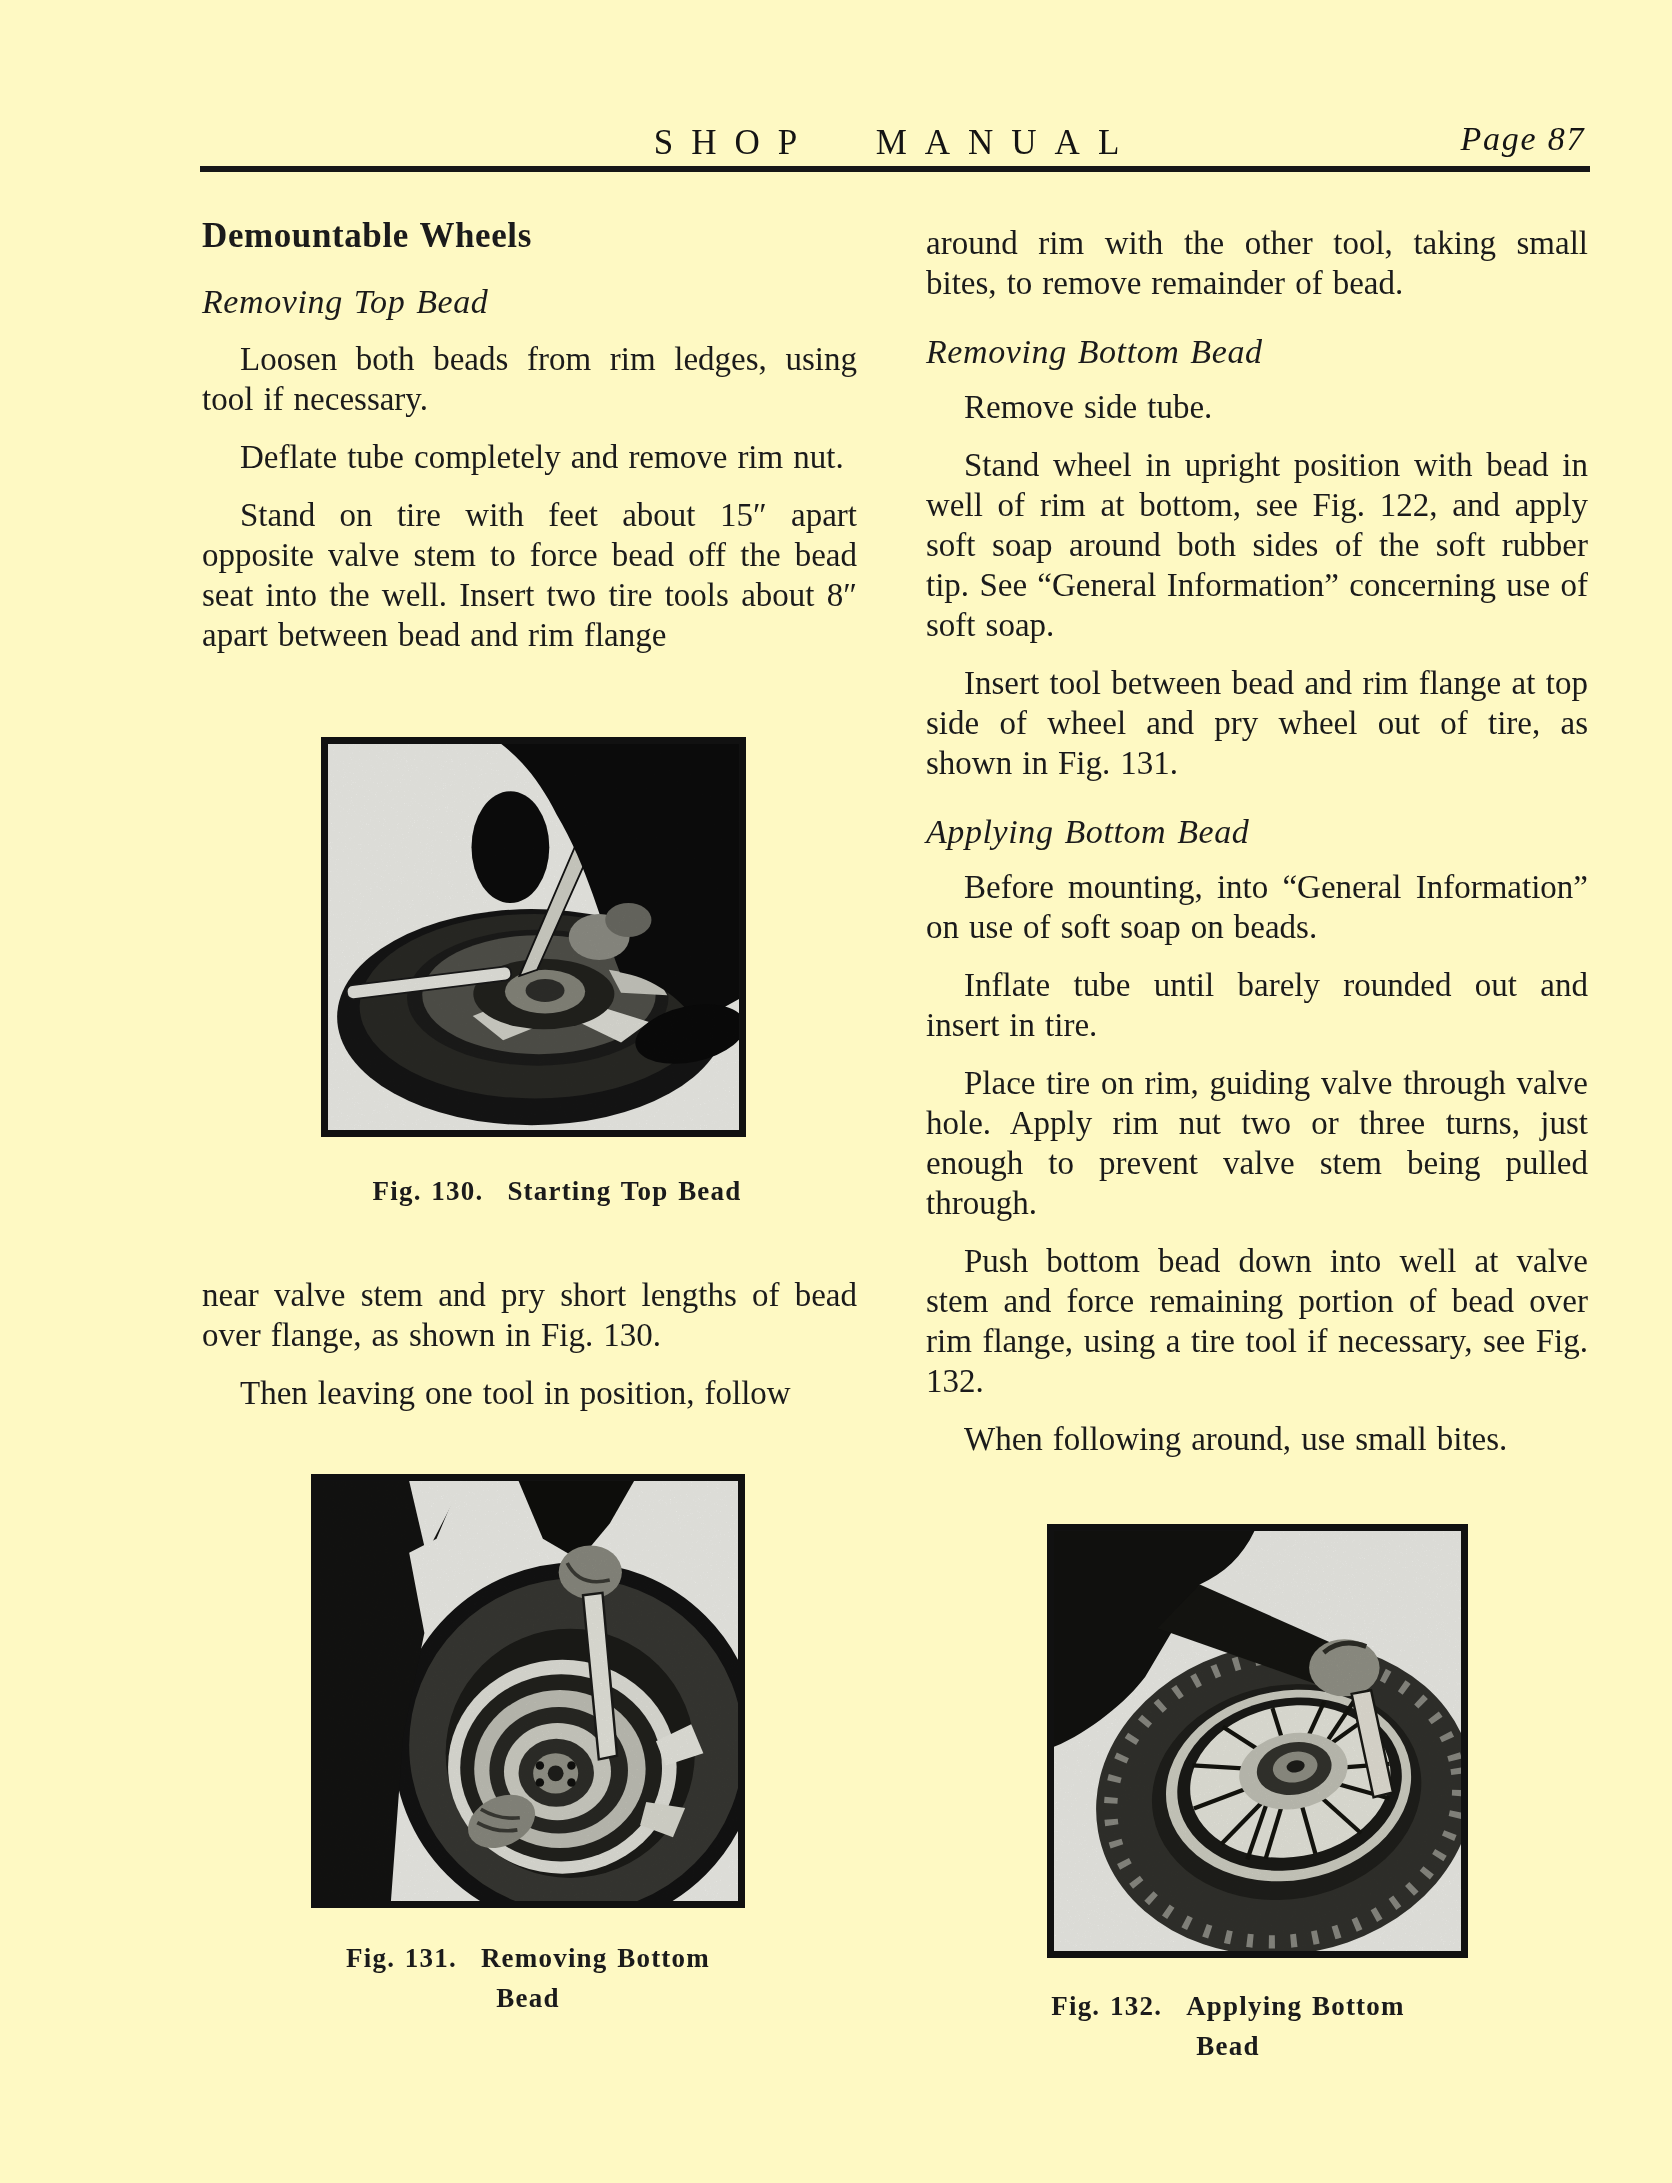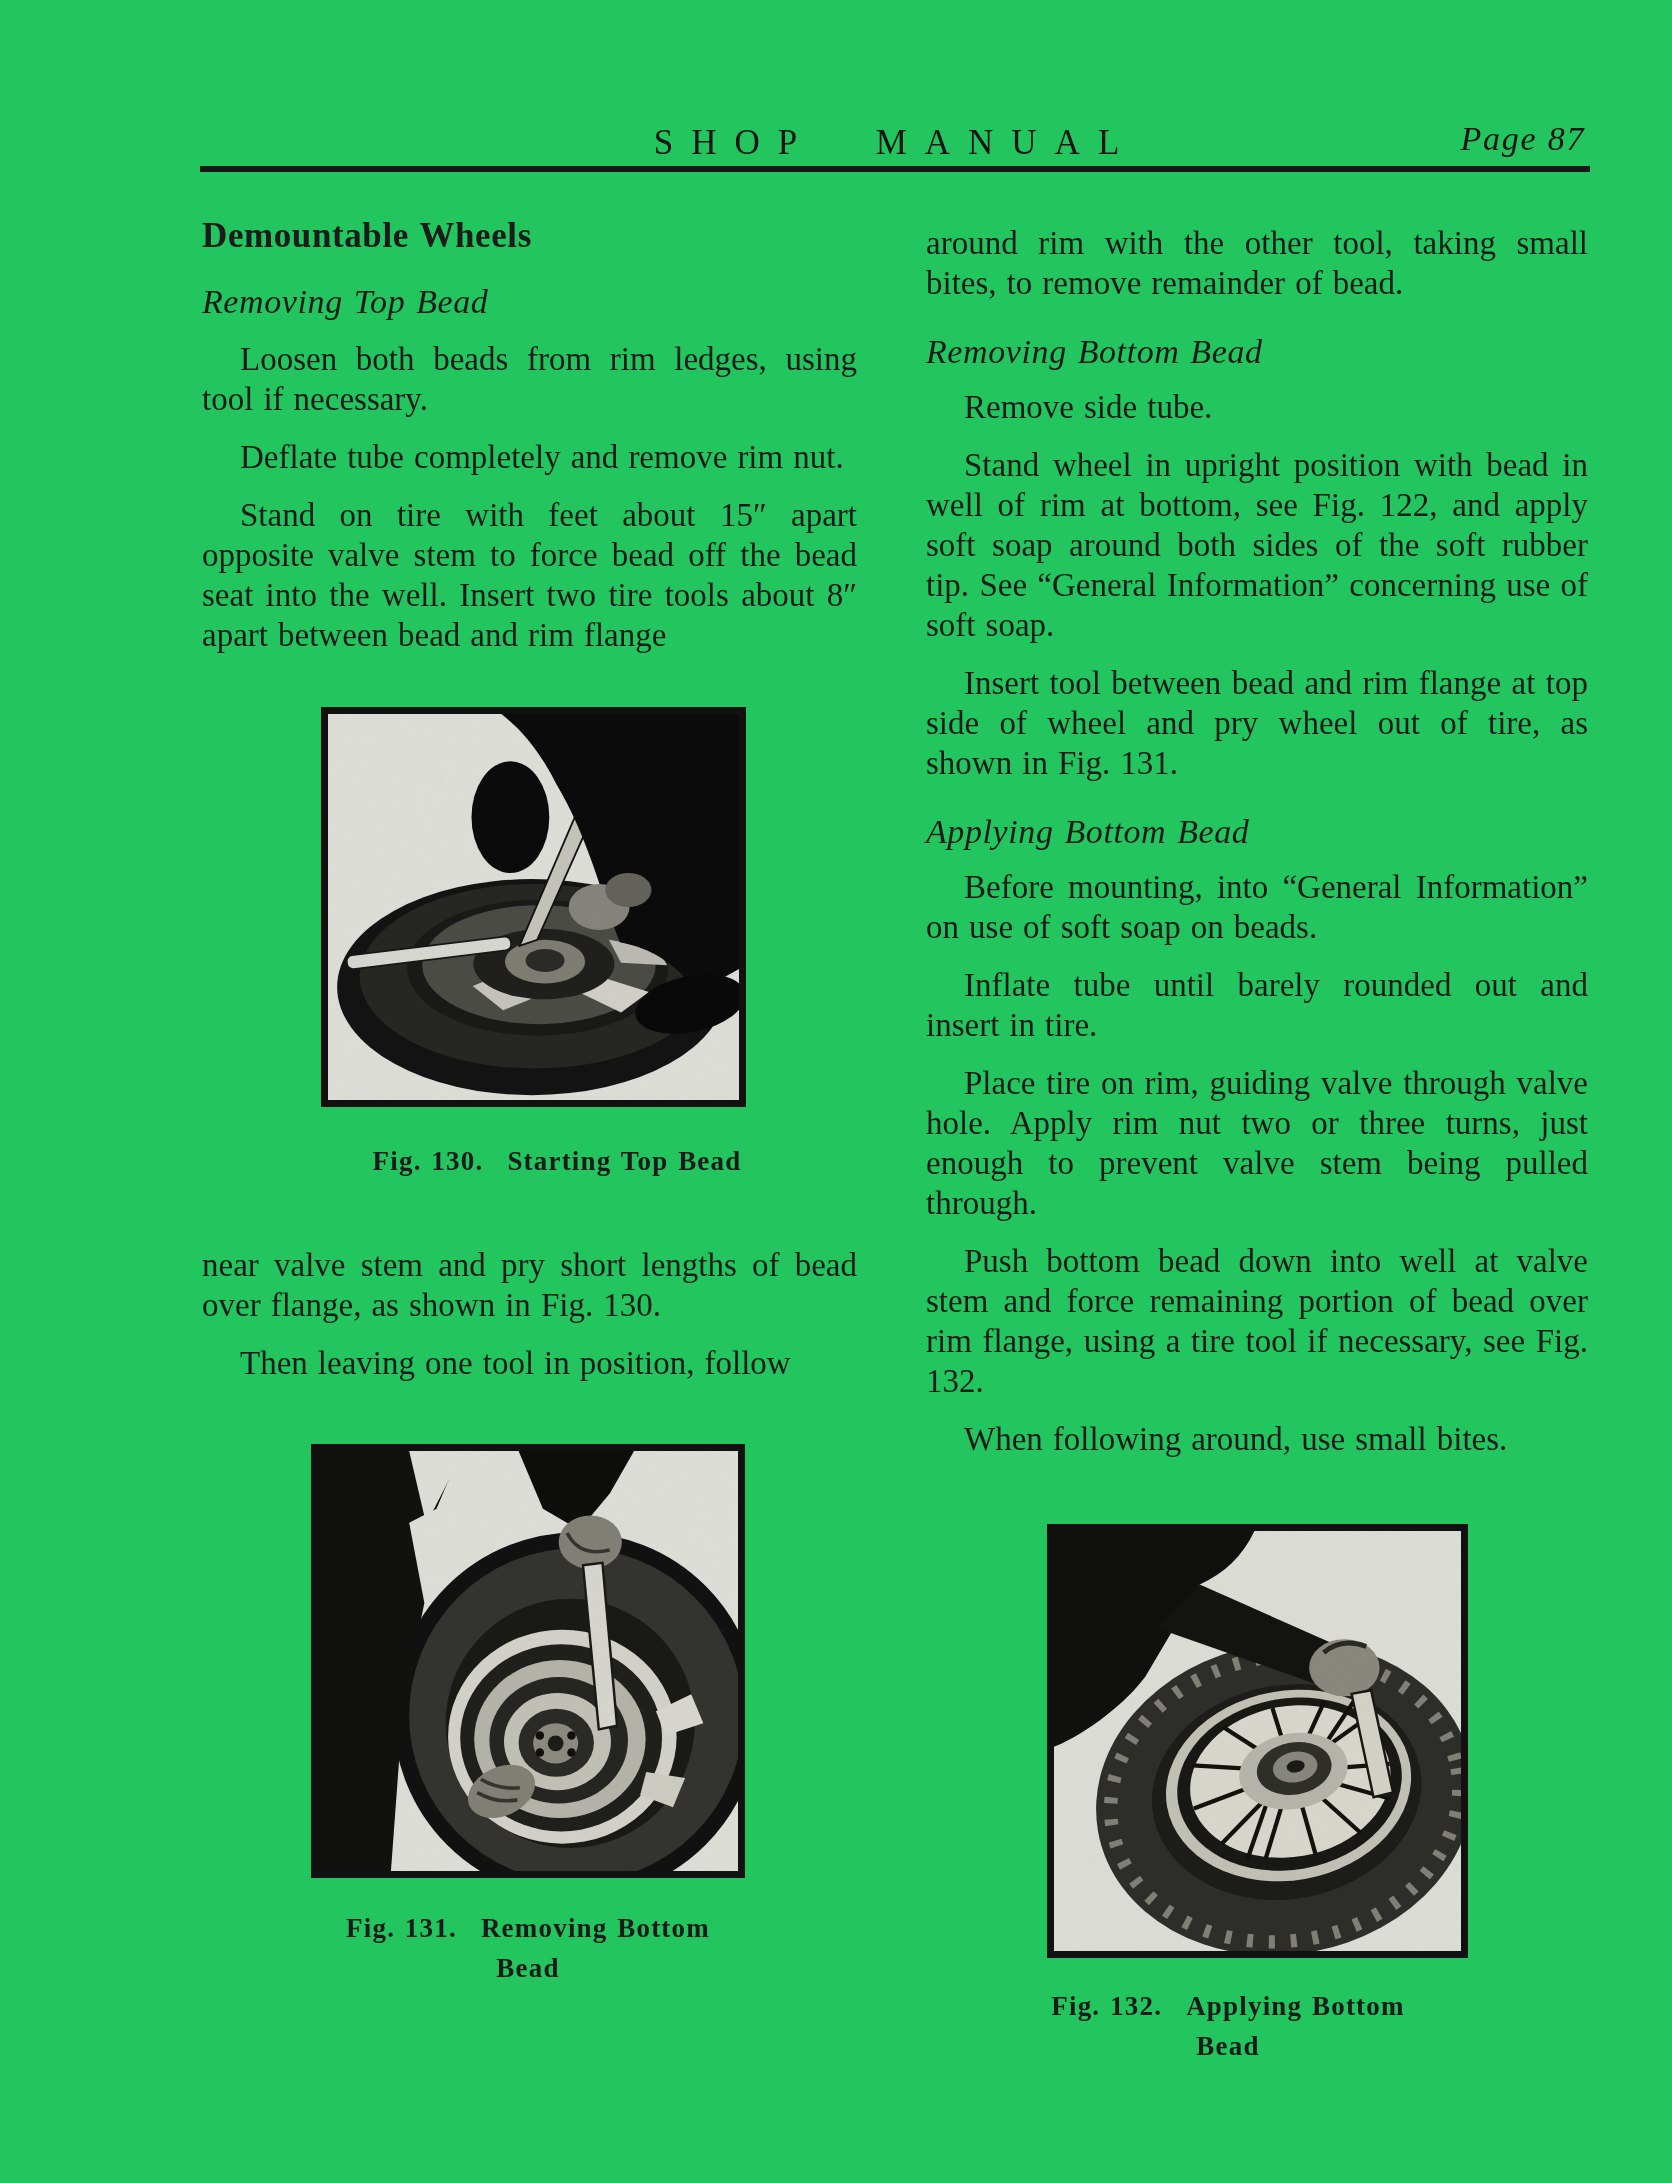--- a/index.html
+++ b/index.html
@@ -1,20 +1,20 @@
 <!DOCTYPE html>
 <html style="font-size:9.7px"><head>
 <meta charset="utf-8">
 <style>
   html, body { margin:0; padding:0; background:#d8d8d4; }
   .page {
     position:relative;
     width:1672px; height:2183px;
     margin:0 auto;
-    background:#22c55e;
+    background:#fef9c3;
     font-family:"Liberation Serif", serif;
     color:#1b1b1b;
     overflow:hidden;
   }
   
   .header { position:absolute; left:202px; width:1387px; top:119px; height:45px; }
   .header-title {
     position:absolute; left:0; right:0; top:3.6px;
     text-align:center;
     font-size:35px; letter-spacing:18px; word-spacing:35px;
@@ -55,21 +55,21 @@
 
   
   figure { margin:0; padding:0; }
   .photo {
     box-sizing:border-box;
     border:7.3px solid #111;
     background:#f6f6f1;
   }
   .photo svg { display:block; width:100%; height:100%; }
 
-  .fig130 { margin:52px 0 64px 119px; width:472px; }
+  .fig130 { margin:82px 0 64px 119px; width:472px; }
   .fig130 .photo { width:425px; height:400px; }
   .fig131 { margin:61px 0 0 109px; width:434px; }
   .fig131 .photo { width:434px; height:434px; }
   .fig132 { margin:65px 0 0 121px; width:362px; }
   .fig132 .photo { width:421px; height:434px; }
 
   figcaption {
     margin-top:34px; text-align:center;
     font-size:27px; font-weight:bold; letter-spacing:1.2px;
     text-indent:0;

